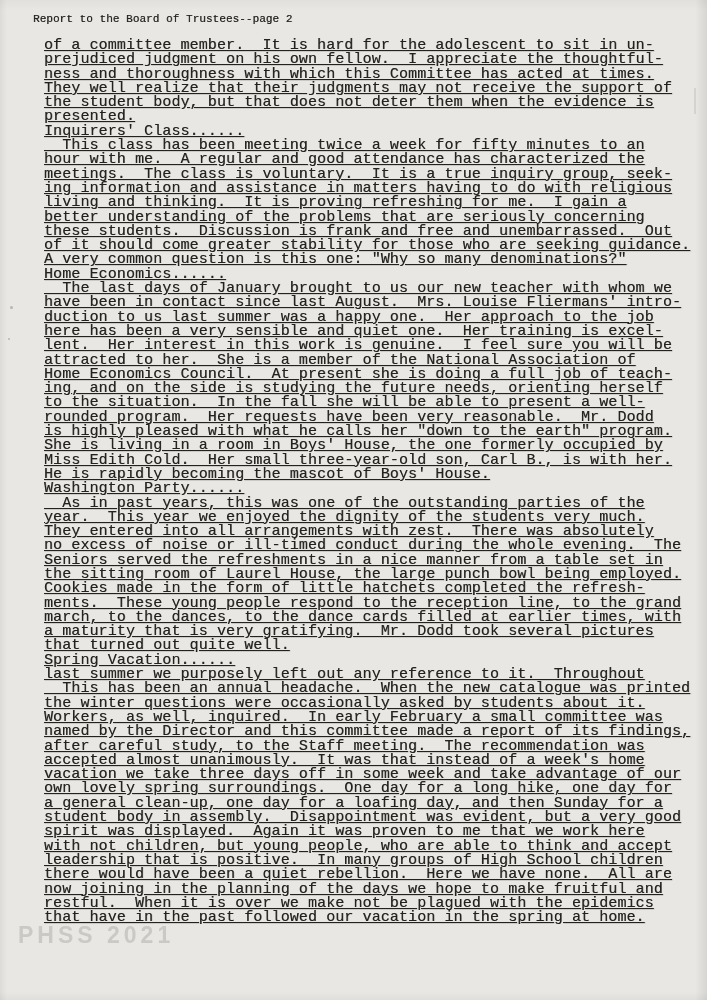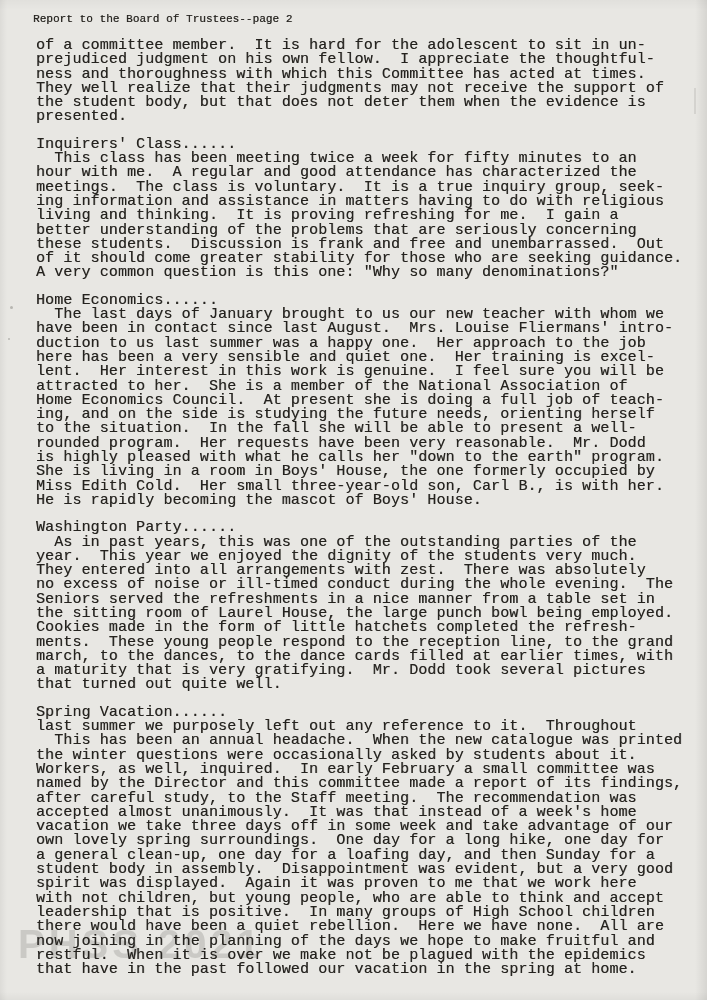--- a/index.html
+++ b/index.html
@@ -27,40 +27,41 @@
     top: 11px;
     font-size: 11px;
     line-height: 16px;
     letter-spacing: 0.05px;
     white-space: pre;
     text-shadow: 0.4px 0.3px 0.4px rgba(36,34,30,0.55);
     z-index: 2;
   }
   .body-text {
     position: absolute;
-    left: 36px;
+    left: 44px;
     top: 39px;
     z-index: 2;
+    text-decoration: underline;
   }
   .line {
     font-size: 15px;
     line-height: 14.3px;
     letter-spacing: 0.1px;
     white-space: pre;
     text-shadow: 0.4px 0.3px 0.4px rgba(36,34,30,0.5);
   }
-  .section { margin-top: 13px; }
+  .section { }
   .watermark {
     position: absolute;
     left: 18px;
     top: 922px;
     z-index: 1;
     font-family: "Liberation Sans", sans-serif;
     font-weight: bold;
-    font-size: 40px;
+    font-size: 23px;
     letter-spacing: 4px;
     color: rgba(95, 95, 90, 0.22);
     user-select: none;
   }
   .speck {
     position: absolute;
     width: 3px;
     height: 3px;
     border-radius: 50%;
     background: rgba(70, 68, 62, 0.3);

